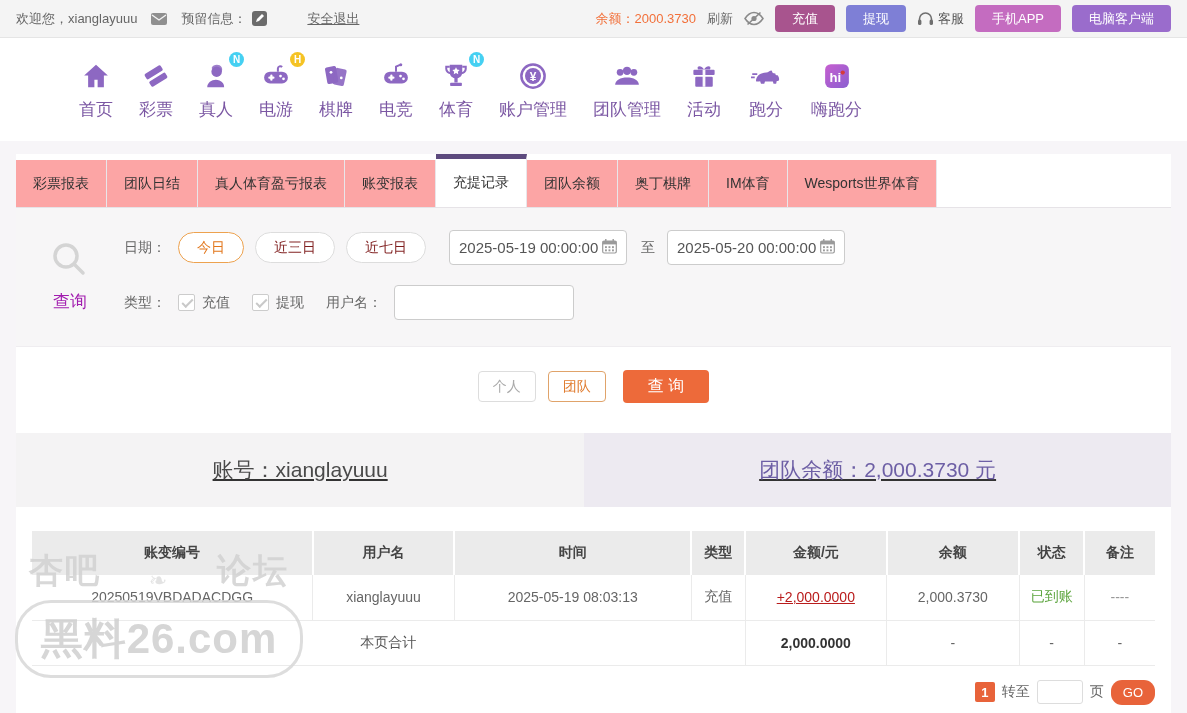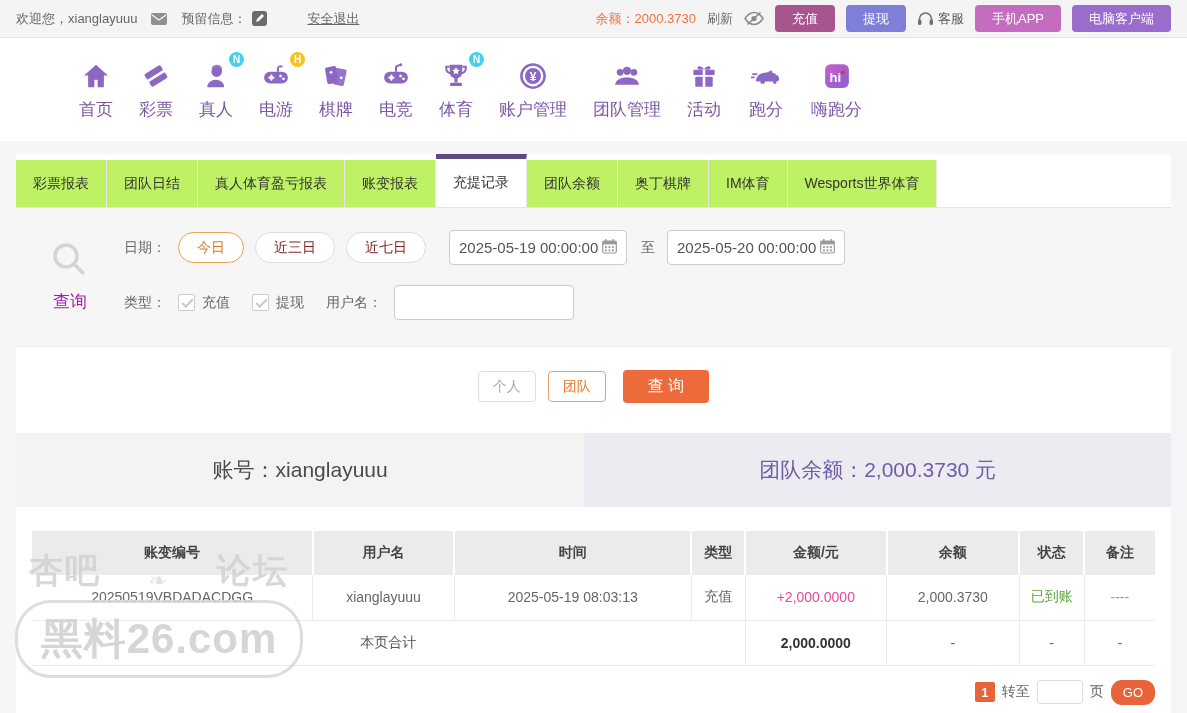--- a/index.html
+++ b/index.html
@@ -50,21 +50,21 @@
   .badge:empty { display:none; }
   .badge-n { background:#45d0f2; }
   .badge-h { background:#f5c324; }
   
   .main-bg { background:#f7f5f8; padding:13px 16px 18px; }
   .container { background:#fff; min-height:546px; }
   
   .tabbar { display:flex; align-items:flex-end; border-bottom:1px solid #e6e3e7; }
   .tab {
     height:47px; line-height:47px; padding:0 17px; font-size:14px; color:#333;
-    background:#bef264; border-right:1px solid #e9e6ea; cursor:pointer; white-space:nowrap;
+    background:#fca5a5; border-right:1px solid #e9e6ea; cursor:pointer; white-space:nowrap;
   }
   .tab.active {
     background:#fff; border-top:5px solid #5d4a7e; height:53px; line-height:46px;
   }
   
   .filter-panel { background:#f7f6f7; border-bottom:1px solid #efedf0; display:flex; padding:22px 0 26px; }
   .filter-search { width:108px; display:flex; flex-direction:column; align-items:center; justify-content:center; color:#c9c9c9; }
   .filter-search-label { font-size:17px; margin-top:4px; color:#a21caf; }
   .filter-rows { flex:1; }
   .f-row { display:flex; align-items:center; }
@@ -100,21 +100,21 @@
   .btn-plain {
     height:31px; padding:0 14px; background:#fff; border:1px solid #ddd; border-radius:4px;
     color:#aaa; font-size:14px; cursor:pointer; font-family:inherit;
   }
   .btn-team { margin-left:12px; border-color:#e0a36a; color:#e07b2e; }
   .btn-query {
     margin-left:17px; height:33px; padding:0 25px; background:#ed6a3a; border:none;
     border-radius:4px; color:#fff; font-size:16px; cursor:pointer; font-family:inherit;
   }
   
-  .summary { display:flex; margin:0 0; height:74px; }
+  .summary { display:flex; margin:0 0; height:74px;text-decoration:underline; }
   .summary-left {
     flex-basis:49.2%; background:#f4f3f4; display:flex; align-items:center; justify-content:center;
     font-size:21px; color:#4a4a4a;
   }
   .summary-right {
     flex-basis:50.8%; background:#edeaf1; display:flex; align-items:center; justify-content:center;
     font-size:21px; color:#6d5fa5;
   }
   
   .table-wrap { margin:24px 16px 0; }
@@ -122,21 +122,21 @@
   th {
     background:#ebebeb; font-size:14px; color:#444; font-weight:bold; height:44px;
     border-right:2px solid #fff; text-align:center;
   }
   th:last-child { border-right:none; }
   td {
     height:45px; font-size:14px; color:#666; text-align:center;
     border-right:1px solid #ebebeb; border-bottom:1px solid #ebebeb;
   }
   td:last-child { border-right:none; }
-  .amount-pos { color:#ec4899; }
+  .amount-pos { color:#b91c1c;text-decoration:underline; }
   .status-ok { color:#5da53f; }
   .note-dash { color:#999; }
   .total-label { color:#555; }
   .total-amount { font-weight:bold; color:#333; }
   
   .pagination {
     display:flex; justify-content:flex-end; align-items:center; padding:14px 16px 20px;
     font-size:14px; color:#666;
   }
   .pagination > * { margin-left:7px; }

